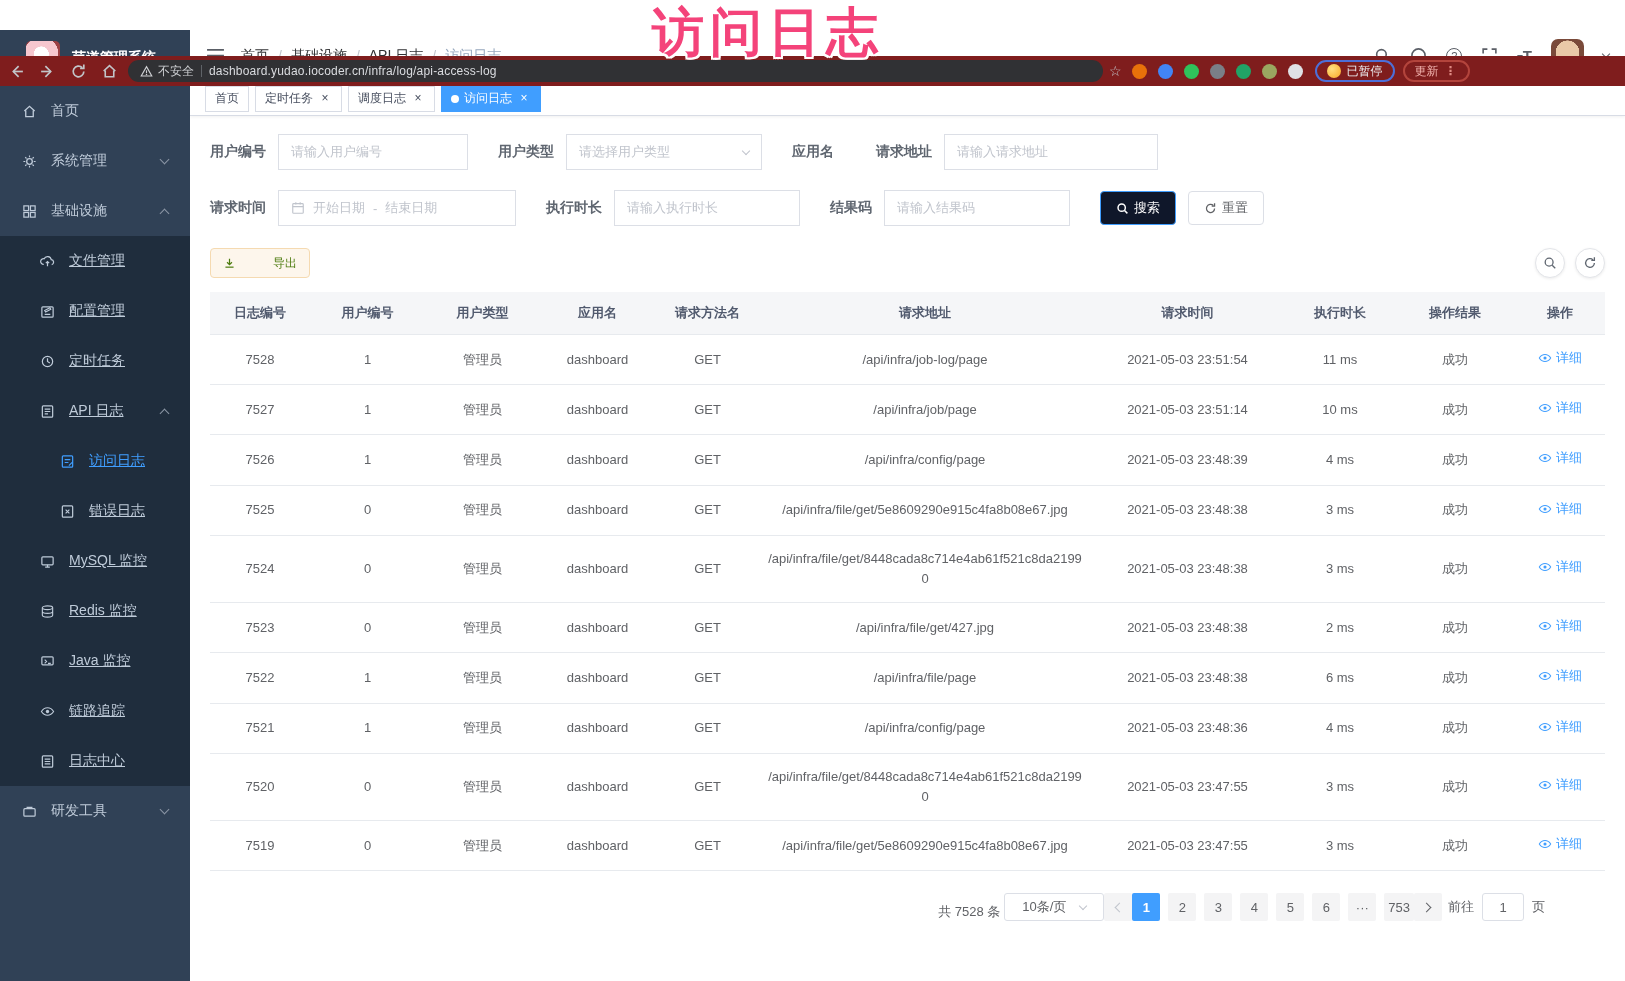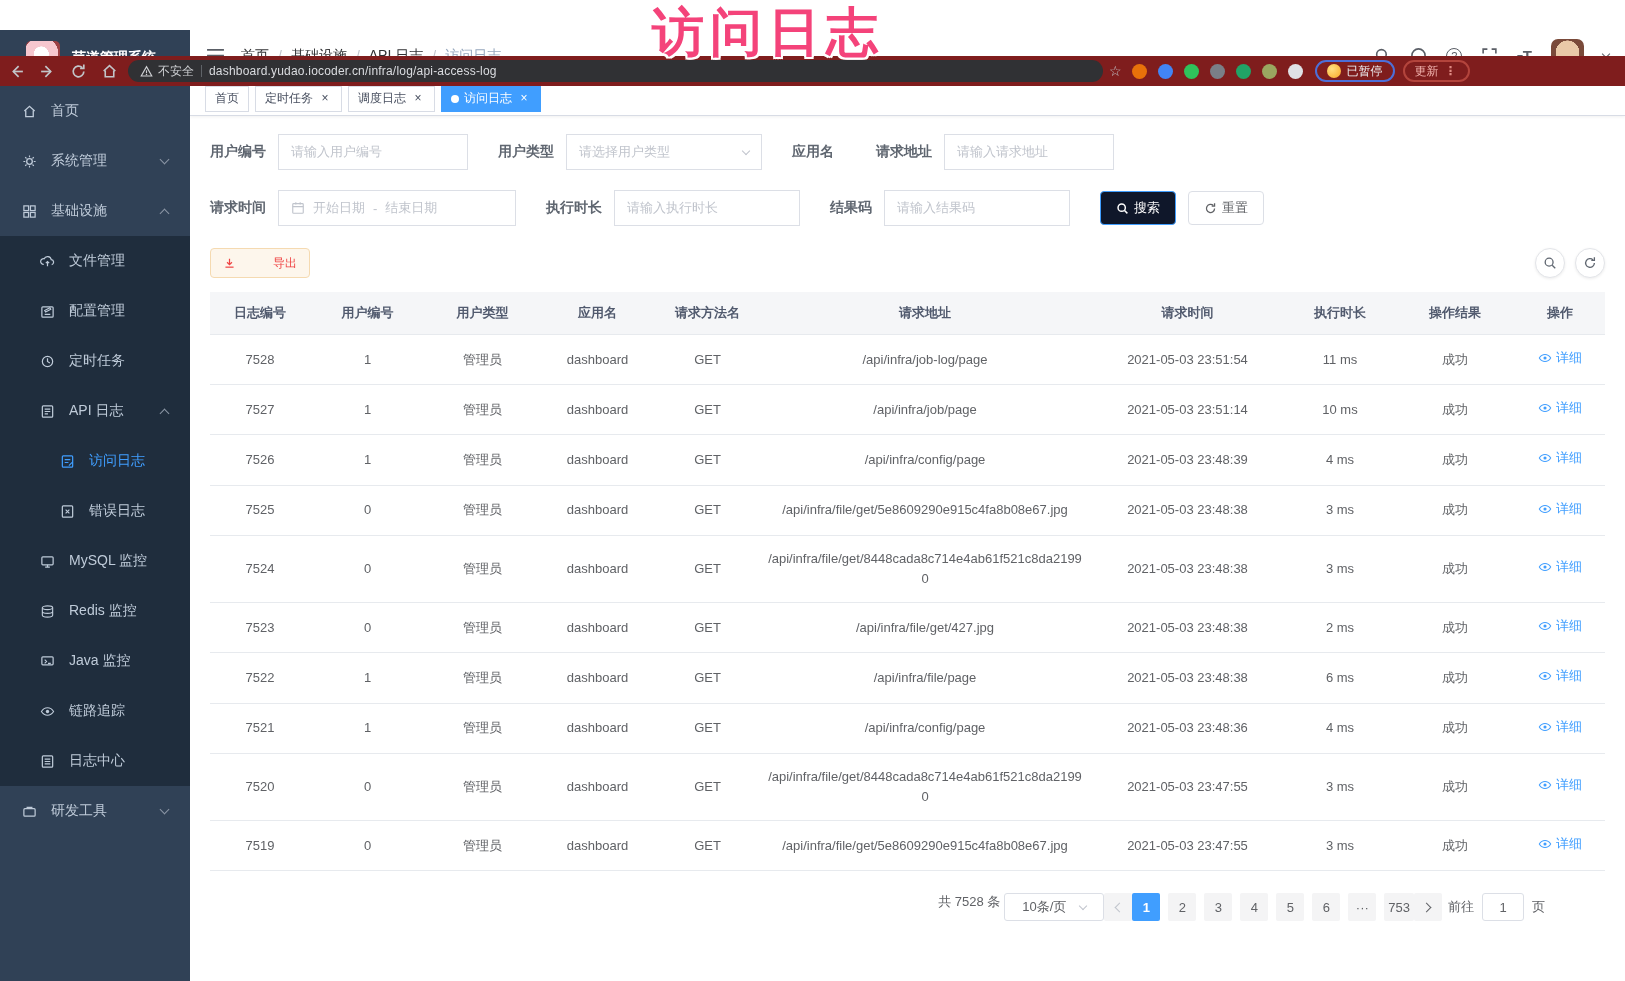--- a/index.html
+++ b/index.html
@@ -33,21 +33,21 @@
   .sidebar { position:absolute; top:30px; left:0; width:190px; height:951px; background:#304156; z-index:20; overflow:hidden; }
   .logo-row { height:56px; display:flex; align-items:center; padding-left:26px; gap:12px; }
   .logo-avatar { width:34px; height:34px; border-radius:5px; background:radial-gradient(circle at 45% 38%, #fff 0 26%, #f6c7cf 27% 60%, #9c4044 61%); }
   .logo-title { color:#fff; font-size:14px; font-weight:bold; white-space:nowrap; }
   .menu { display:flex; flex-direction:column; }
   .m-item { height:50px; display:flex; align-items:center; color:#bfcbd9; font-size:14px; cursor:pointer; position:relative; }
   .m-item .mico { width:15px; height:15px; margin-right:14px; flex:0 0 15px; color:#bfcbd9; }
   .m-item.lv1 { padding-left:22px; }
   .m-item.lv2 { padding-left:40px; }
   .m-item.lv3 { padding-left:60px; }
-  .m-item.sub { background:#1f2d3d; }
+  .m-item.sub { background:#1f2d3d;text-decoration:underline; }
   .m-item.active { color:#409eff; }
   .m-item.active .mico { color:#409eff; }
   .chev { width:7px; height:7px; border-right:1.5px solid #8b96a5; border-bottom:1.5px solid #8b96a5; position:absolute; right:22px; }
   .chev.down { transform:rotate(45deg); top:20px; }
   .chev.up { transform:rotate(-135deg); top:24px; }
 
   
   .main { position:absolute; top:30px; left:190px; width:1435px; height:951px; background:#fff; }
   .navbar { height:52px; display:flex; align-items:center; padding:0 16px; border-bottom:1px solid #e6e6e6; }
   .hamburger { width:19px; height:15px; color:#5a5e66; margin-right:16px; cursor:pointer; }
@@ -80,35 +80,35 @@
   .sel { cursor:pointer; justify-content:space-between; }
   .sel .chev2 { width:6px; height:6px; border-right:1.5px solid #c0c4cc; border-bottom:1.5px solid #c0c4cc; transform:rotate(45deg); margin-top:-3px; }
   .date-range { gap:8px; }
   .cal-ic { width:14px; height:14px; color:#c0c4cc; flex:0 0 14px; }
   .btn { height:34px; border-radius:4px; display:inline-flex; align-items:center; justify-content:center; gap:5px; font-size:13px; cursor:pointer; padding:0 15px; border:1px solid #dcdfe6; background:#fff; color:#606266; }
   .btn.primary { background:#0f172a; border-color:#409eff; color:#fff; }
   .btn .bsvg { width:13px; height:13px; }
 
   
   .toolbar { padding:2px 20px 0 20px; display:flex; align-items:center; }
-  .btn.export { color:#ef4444; background:#fdf6ec; border-color:#f5dab1; font-size:12px; height:30px; padding:0 12px;gap:37px; }
+  .btn.export { color:#4d7c0f; background:#fdf6ec; border-color:#f5dab1; font-size:12px; height:30px; padding:0 12px;gap:37px; }
   .tool-right { margin-left:auto; display:flex; gap:10px; }
   .circ-btn { width:30px; height:30px; border-radius:50%; border:1px solid #e3e5e9; box-shadow:0 1px 3px rgba(0,0,0,.08); display:flex; align-items:center; justify-content:center; color:#5f6670; cursor:pointer; background:#fff; }
   .circ-btn .bsvg { width:14px; height:14px; }
 
   
   .log-table { margin:14px 20px 0 20px; width:1395px; border-collapse:collapse; table-layout:fixed; }
   .log-table th { background:#f5f6f8; color:#515a6e; font-size:13px; font-weight:bold; padding:12px 4px; text-align:center; }
   .log-table td { color:#606266; font-size:13px; padding:13px 6px; text-align:center; border-bottom:1px solid #e7eaee; word-break:break-all; line-height:1.55; background:#fff; }
   .log-table tr:first-child td { border-top:1px solid #e7eaee; }
   .detail-link { color:#409eff; cursor:pointer; display:inline-flex; align-items:center; gap:4px; }
   .detail-link .bsvg { width:14px; height:14px; }
 
   
-  .pagination { display:flex; align-items:flex-start; justify-content:flex-end; margin:22px 80px 0 0; color:#606266; font-size:13px; }
+  .pagination { display:flex; align-items:flex-end; justify-content:flex-end; margin:22px 80px 0 0; color:#606266; font-size:13px; }
   .pg-total { margin-right:4px; }
   .pg-size { width:100px; height:28px; border:1px solid #dcdfe6; border-radius:3px; display:flex; align-items:center; justify-content:center; gap:14px; color:#606266; cursor:pointer; }
   .pg-size .chev2 { width:6px; height:6px; border-right:1.5px solid #c0c4cc; border-bottom:1.5px solid #c0c4cc; transform:rotate(45deg); margin-top:-3px; }
   .pg-btn { min-width:28px; height:28px; background:#f4f4f5; border-radius:2px; display:flex; align-items:center; justify-content:center; cursor:pointer; color:#606266; padding:0 4px; }
   .pg-btn.active { background:#409eff; color:#fff; font-weight:bold; }
   .pg-btn.disabled { color:#c0c4cc; }
   .pg-arrow { width:7px; height:7px; border-right:1.6px solid currentColor; border-bottom:1.6px solid currentColor; }
   .pg-arrow.left { transform:rotate(135deg); margin-left:3px; }
   .pg-arrow.right { transform:rotate(-45deg); margin-right:3px; }
   .pg-jump { display:flex; align-items:center; gap:8px; margin-left:6px; }
@@ -354,21 +354,21 @@
         <div class="inp sel" style="width:196px">
             <span class="ph">请选择用户类型</span>
             <span class="chev2"></span>
           </div>
       </div>
       <div class="f-group">
         <span class="f-label">应用名</span>
       </div>
       <div class="f-group">
         <span class="f-label">请求地址</span>
-        <div class="inp" style="width:170px">
+        <div class="inp" style="width:214px">
             <span class="ph">请输入请求地址</span>
           </div>
       </div>
     </div>
     <div class="f-row">
       <div class="f-group">
         <span class="f-label">请求时间</span>
         <div class="inp date-range" style="width:238px">
           <svg class="cal-ic" viewBox="0 0 16 16">
               <rect x="2" y="3" width="12" height="11" rx="1" fill="none" stroke="currentColor" stroke-width="1.3"></rect>

